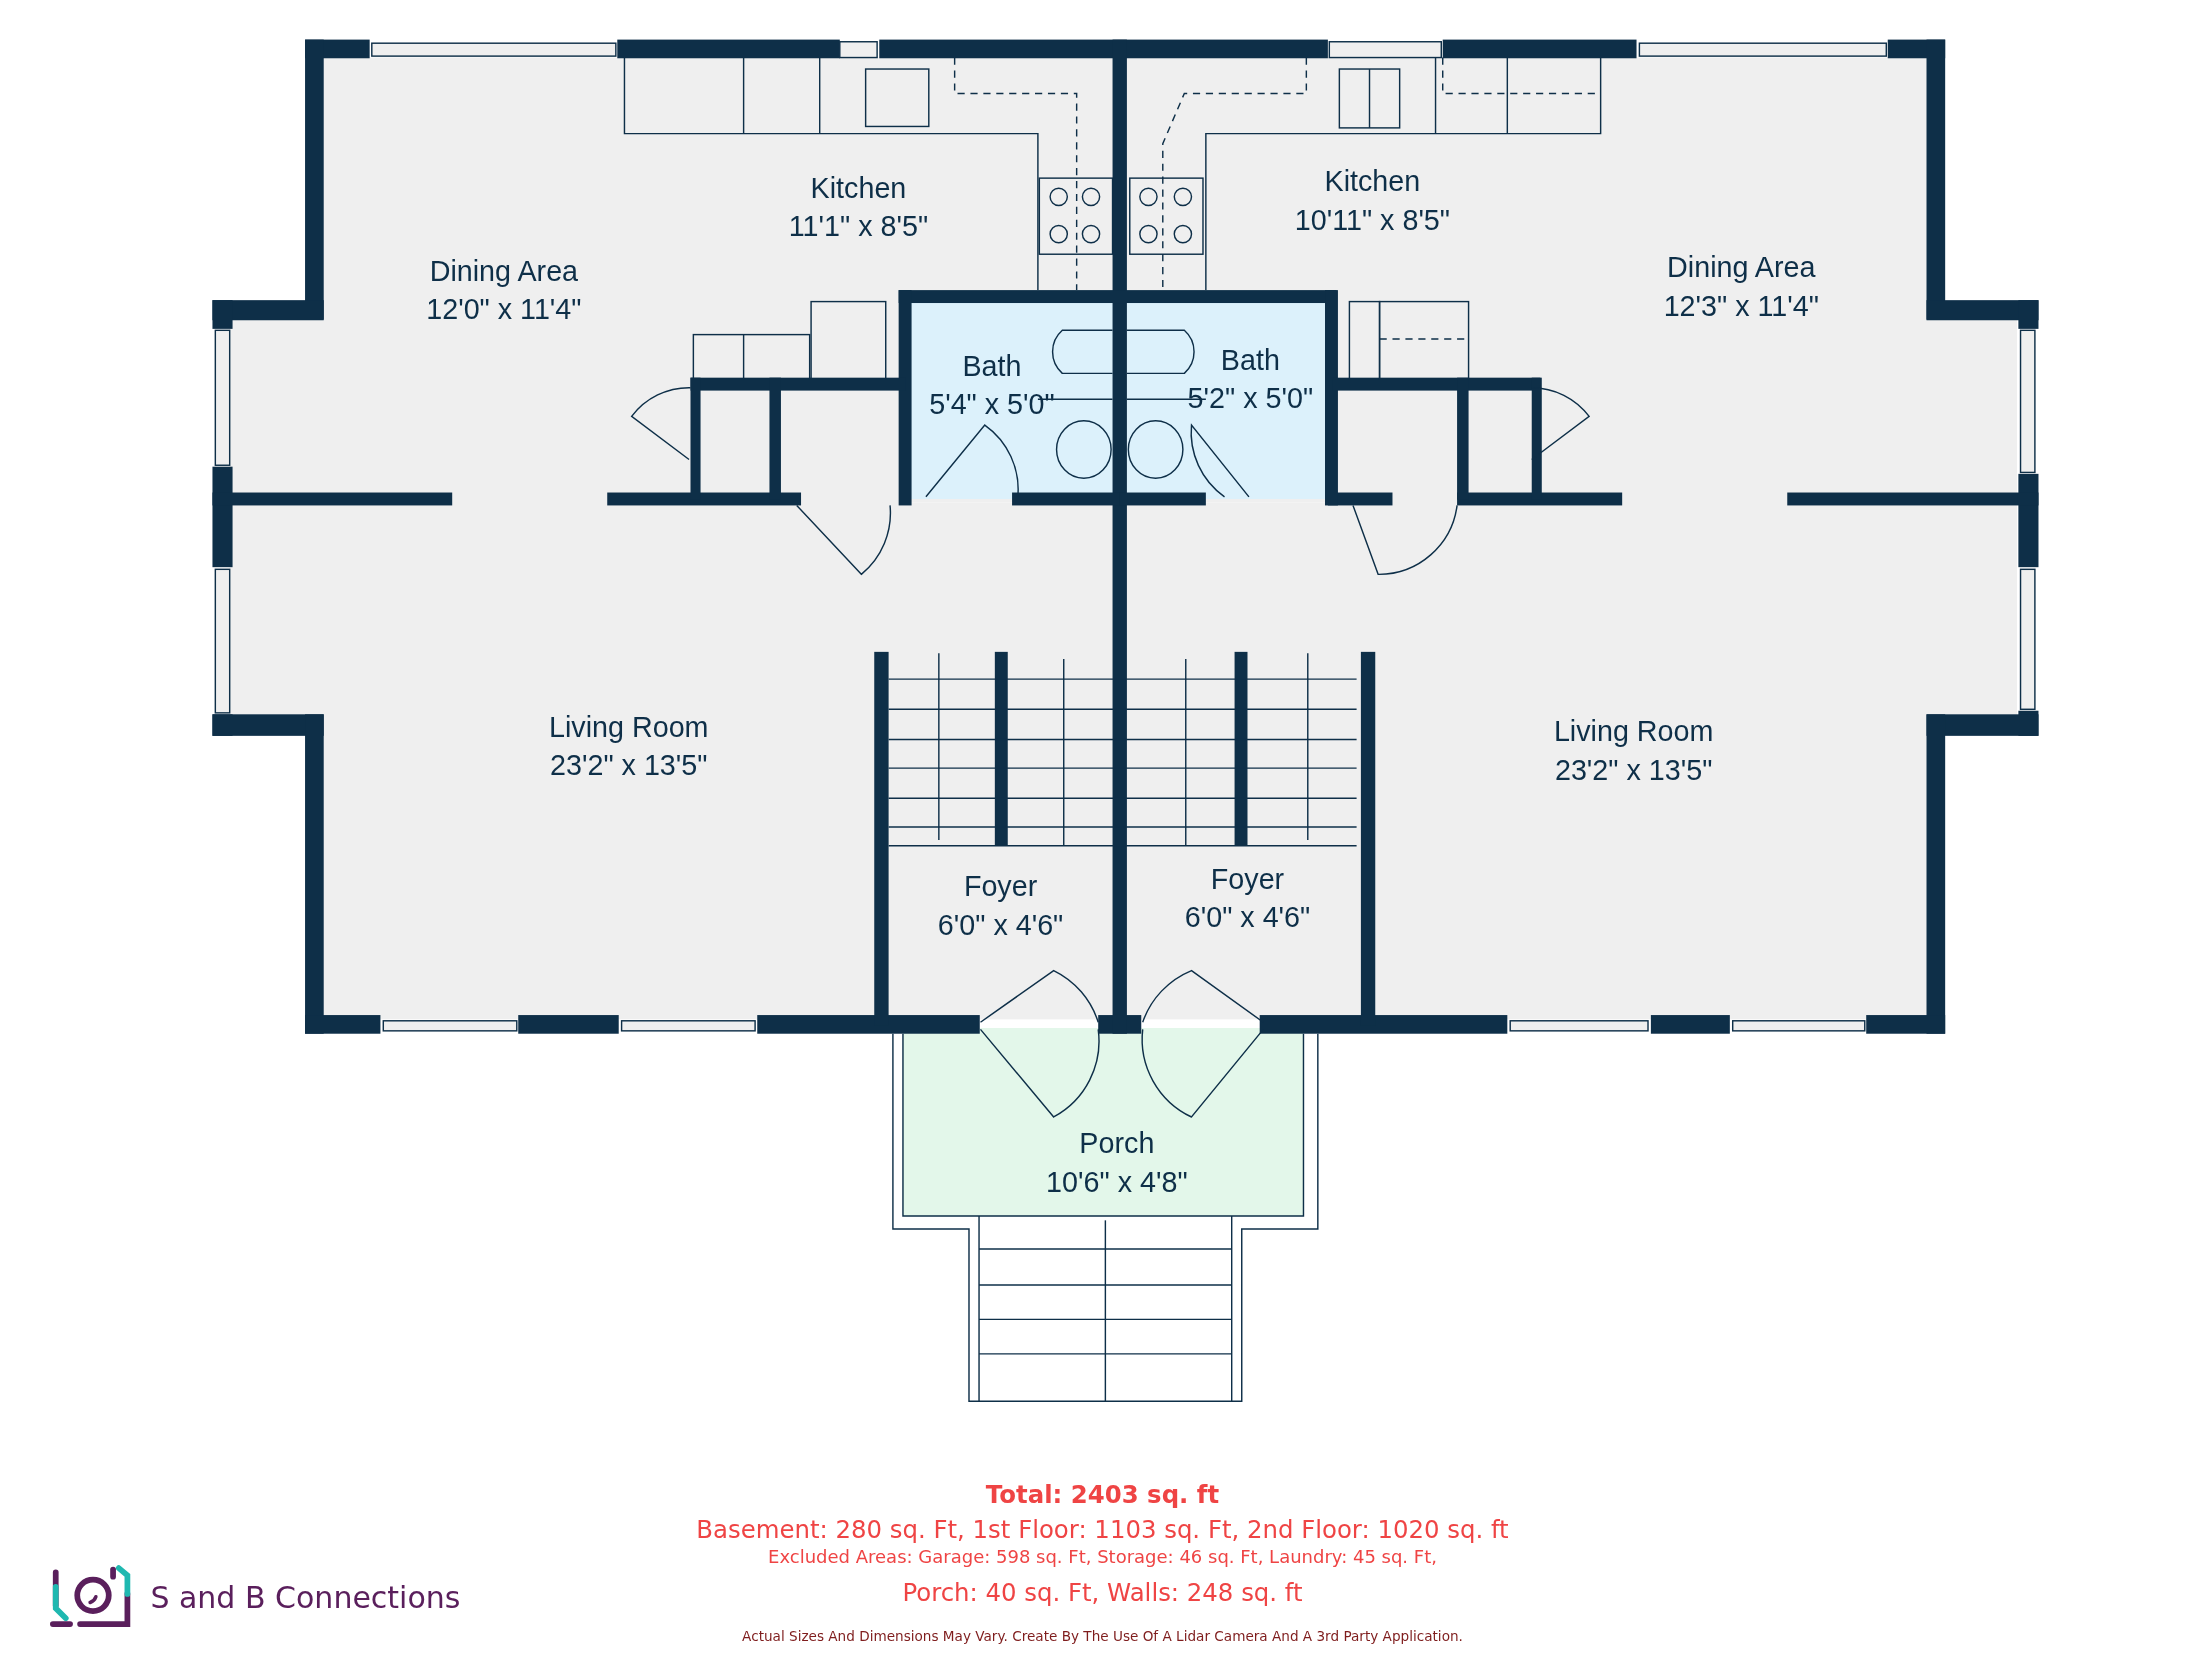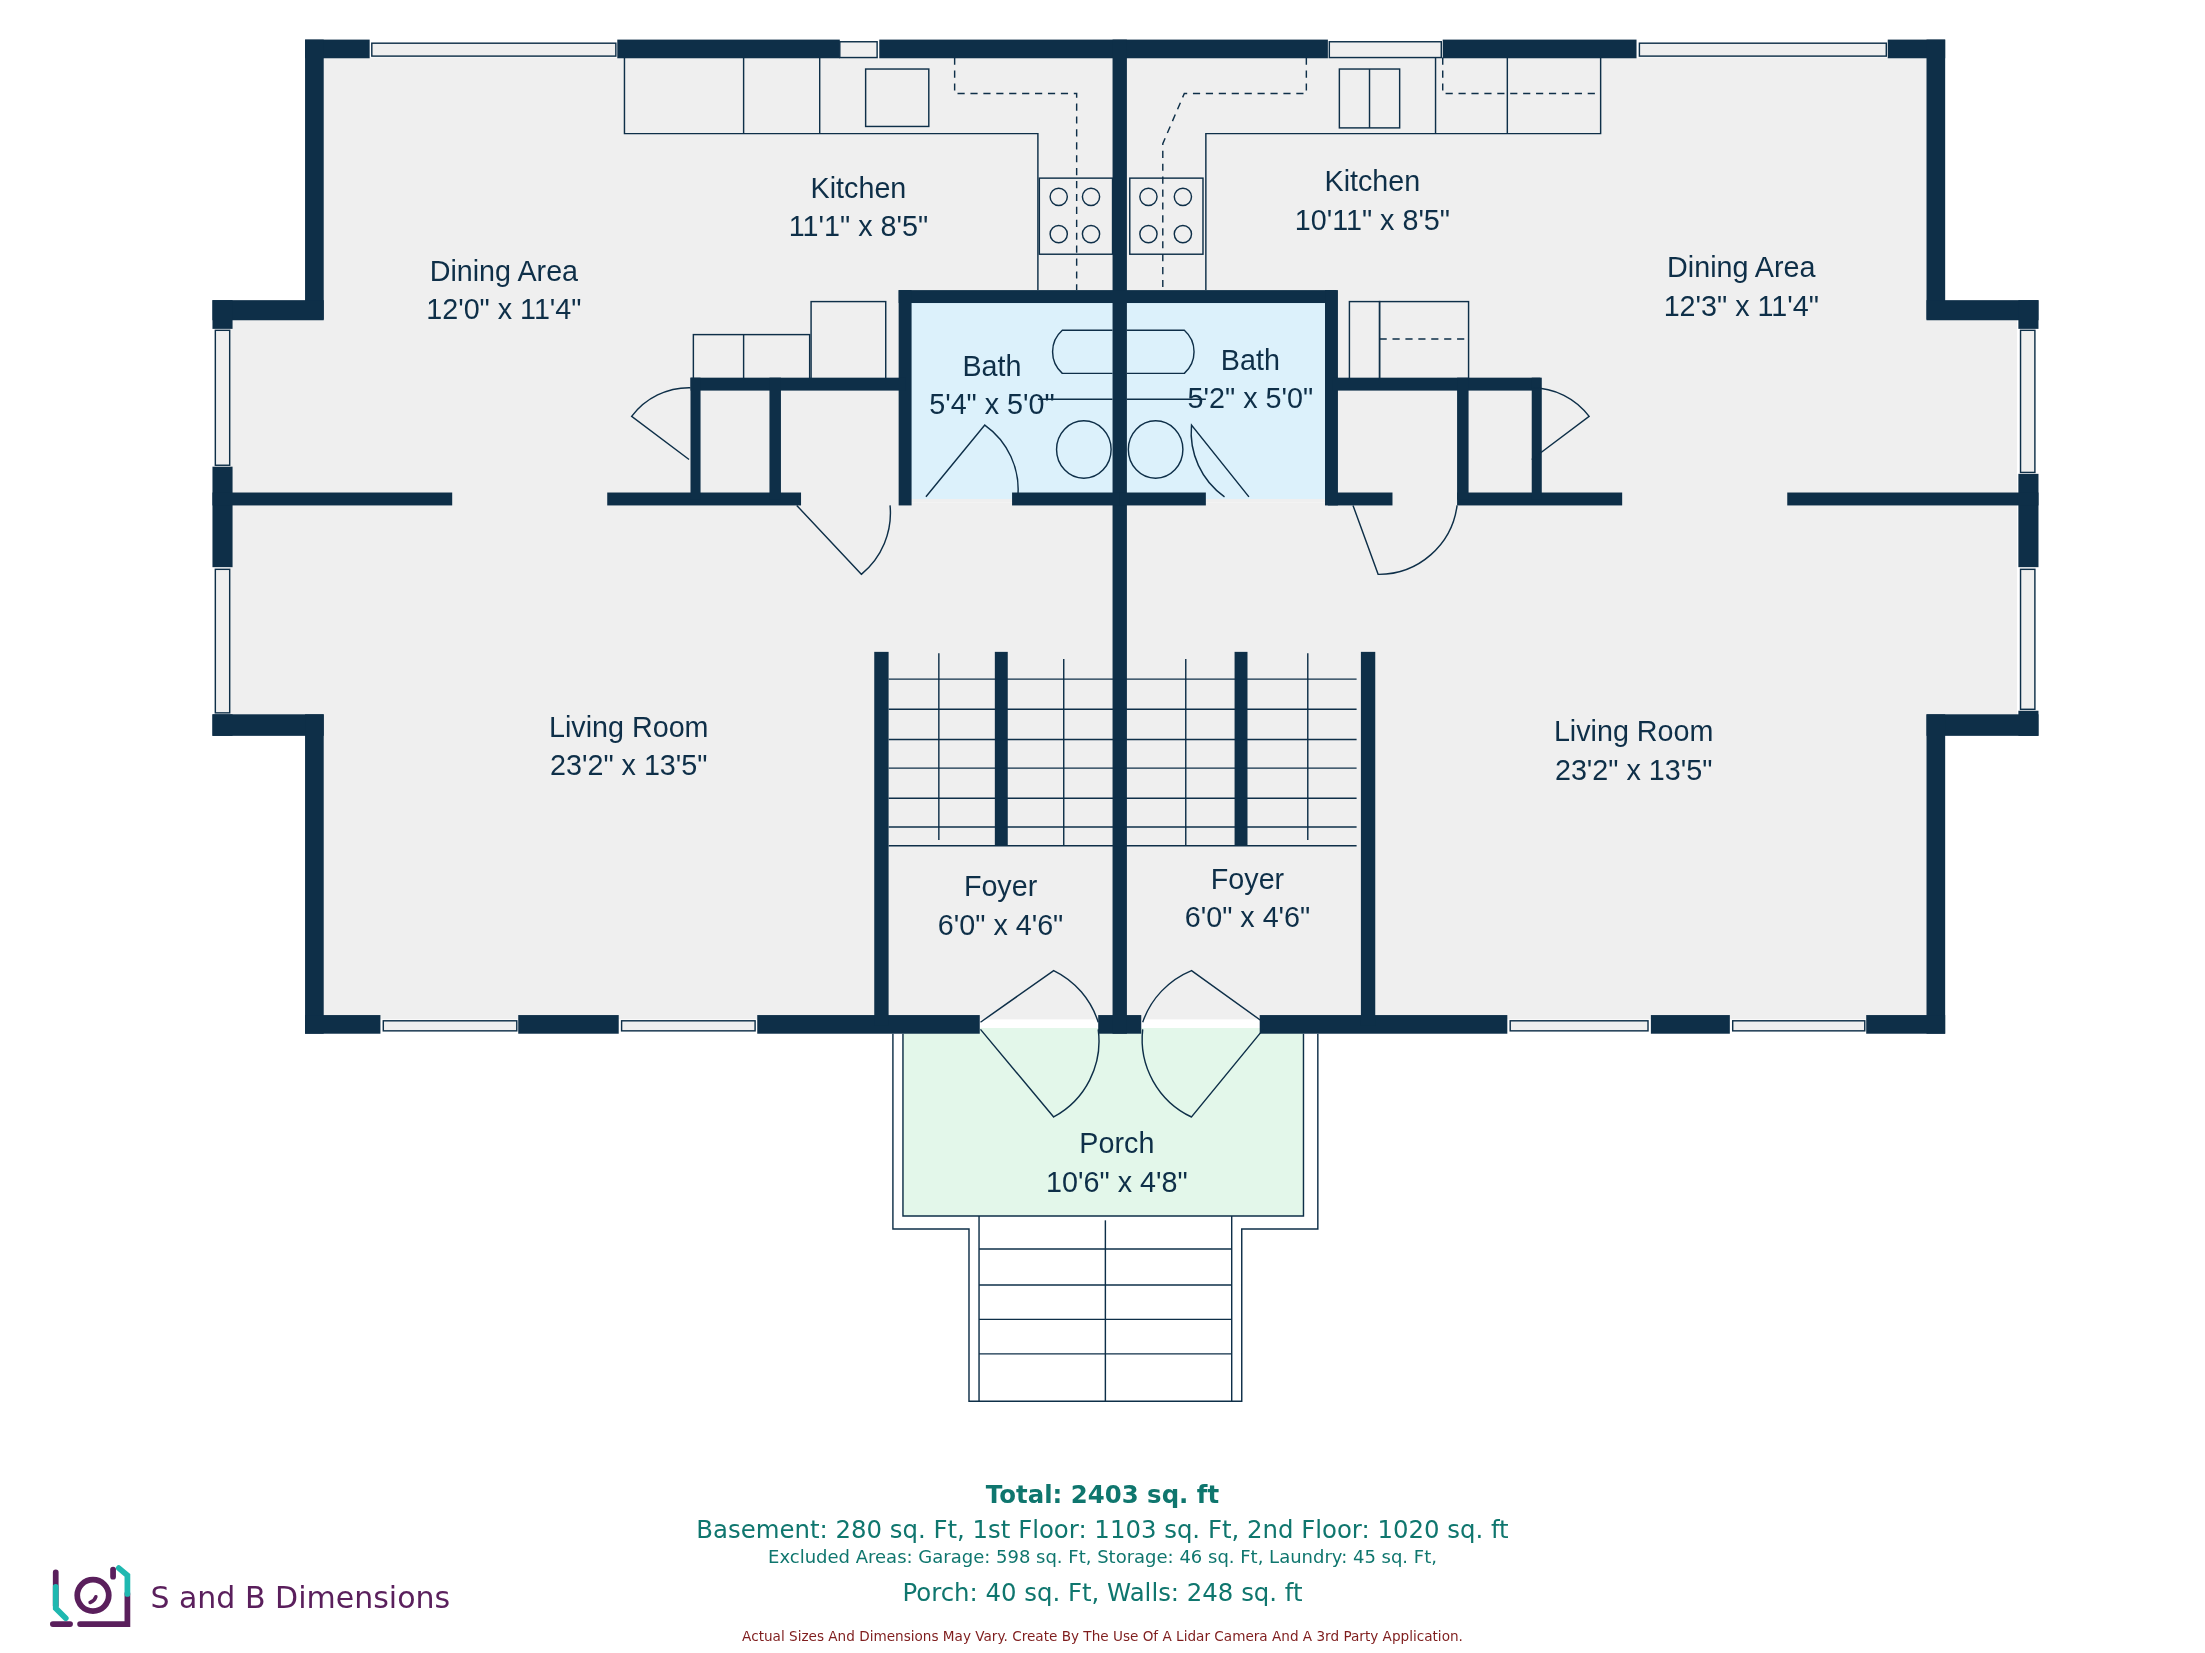--- a/index.html
+++ b/index.html
@@ -1,19 +1,19 @@
 <!DOCTYPE html>
 <html style="font-size:11.5px"><head>
 <meta charset="utf-8">
 <style>
   html, body { margin:0; padding:0; background:#ffffff; }
   body { width:2205px; height:1654px; position:relative; overflow:hidden; font-family:"DejaVu Sans", sans-serif; }
   #plan { position:absolute; left:0; top:0; width:2205px; height:1654px; }
   .room-label { font-family:"Liberation Sans", sans-serif; font-size:40px; fill:#0e2f48; text-anchor:middle; }
-  .footer { position:absolute; left:0; width:2205px; text-align:center; color:#0f766e; font-family:"DejaVu Sans", sans-serif; }
+  .footer { position:absolute; left:0; width:2205px; text-align:center; color:#ef4444; font-family:"DejaVu Sans", sans-serif; }
   .total { top:1480px; font-size:24.4px; font-weight:bold; }
   .line1 { top:1515px; font-size:24.4px; }
   .line2 { top:1546px; font-size:18px; }
   .line3 { top:1578px; font-size:24.4px; }
   .disclaimer { top:1628px; font-size:13.6px; color:#7f1d1d; }
   .logo { position:absolute; left:50px; top:1565px; display:flex; align-items:center; gap:14.4px; }
   .logo-text { font-family:"DejaVu Sans", sans-serif; font-size:30px; color:#5a1f5c; }
 </style>
 </head>
 <body>
@@ -224,15 +224,15 @@
   <svg width="86" height="65" viewBox="0 0 120 90">
     <path d="M8 10 V56" stroke="#5a1f5c" stroke-width="8" stroke-linecap="round" fill="none"></path>
     <path d="M8 30 V60 L22 74" stroke="#1fb8b0" stroke-width="8" stroke-linecap="round" fill="none"></path>
     <path d="M4 82 H28" stroke="#5a1f5c" stroke-width="8" stroke-linecap="round"></path>
     <path d="M42 82 H108 V40" stroke="#5a1f5c" stroke-width="8" stroke-linecap="round" fill="none"></path>
     <path d="M108 40 V14 L96 4" stroke="#1fb8b0" stroke-width="8" stroke-linecap="round" fill="none"></path>
     <path d="M88 6 V16" stroke="#5a1f5c" stroke-width="8" stroke-linecap="round"></path>
     <circle cx="60" cy="42" r="22" stroke="#5a1f5c" stroke-width="8" fill="none"></circle>
     <path d="M64 44 Q62 50 56 52" stroke="#5a1f5c" stroke-width="5" fill="none" stroke-linecap="round"></path>
   </svg>
-  <span class="logo-text">S and B Dimensions</span>
+  <span class="logo-text">S and B Connections</span>
 </div>
 
 
 </body></html>

